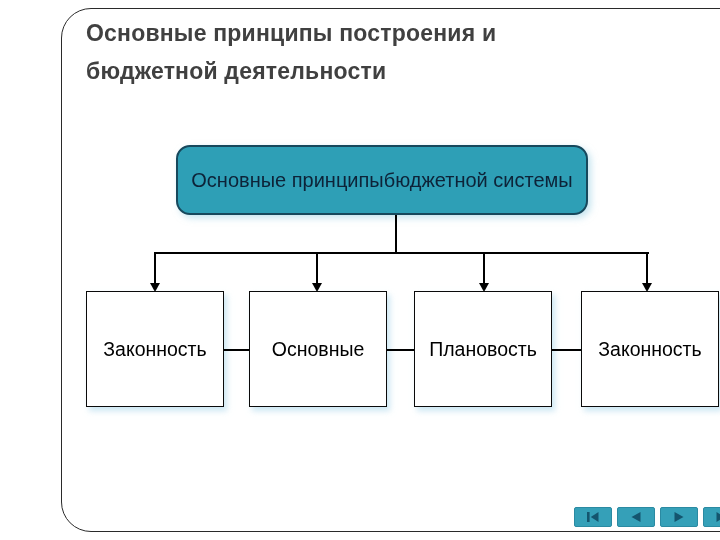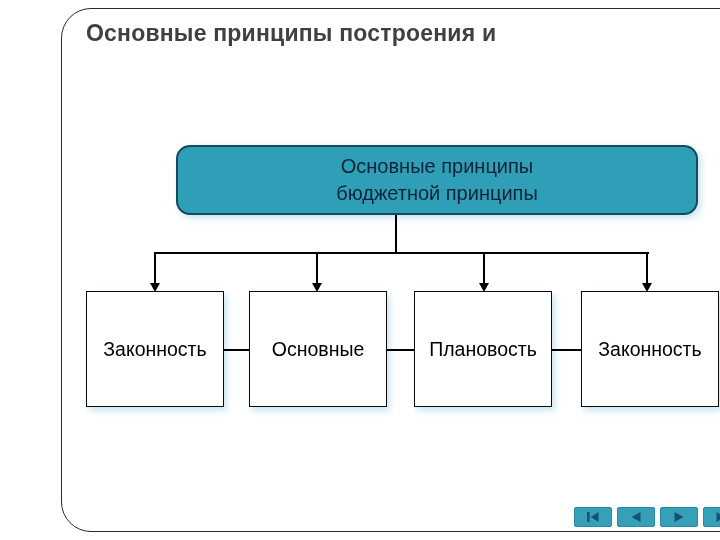--- a/index.html
+++ b/index.html
@@ -41,25 +41,25 @@
     font-size: 23px;
     font-weight: bold;
     color: #404040;
     line-height: 38px;
     letter-spacing: 0.2px;
   }
   
   .root-box {
     position: absolute;
     left: 132px; top: 145px;
-    width: 522px; height: 70px;
+    width: 412px; height: 70px;
     background: #2E9FB6;
     border: 2px solid #17485c;
     border-radius: 14px;
-    display: flex; flex-direction: column;
+    display: flex; flex-direction: row;
     align-items: center; justify-content: center;
     box-shadow: 3px 3px 7px rgba(150, 205, 225, 0.55);
   }
   .root-box .line {
     font-size: 20px;
     color: #0d2338;
     line-height: 27px;
     text-align: center;
   }
   
@@ -118,25 +118,26 @@
     <span>
       <svg width="14" height="14" viewBox="0 0 14 14">
         <line class="close-x" x1="2.5" y1="2.5" x2="11.5" y2="11.5"></line>
         <line class="close-x" x1="11.5" y1="2.5" x2="2.5" y2="11.5"></line>
       </svg>
     </span>
   </div>
 
   <div class="title">
     <div>Основные принципы построения и</div>
+    <div>бюджетной деятельности</div>
   </div>
 
   <div class="root-box">
     <div class="line">Основные принципы</div>
-    <div class="line">бюджетной принципы</div>
+    <div class="line">бюджетной системы</div>
   </div>
 
   <div class="conn conn-root-stem"></div>
   <div class="conn conn-hbar"></div>
 
   <div class="conn conn-drop" style="left:110px;"></div>
   <div class="conn conn-drop" style="left:272px;"></div>
   <div class="conn conn-drop" style="left:439px;"></div>
   <div class="conn conn-drop" style="left:602px;"></div>
 

